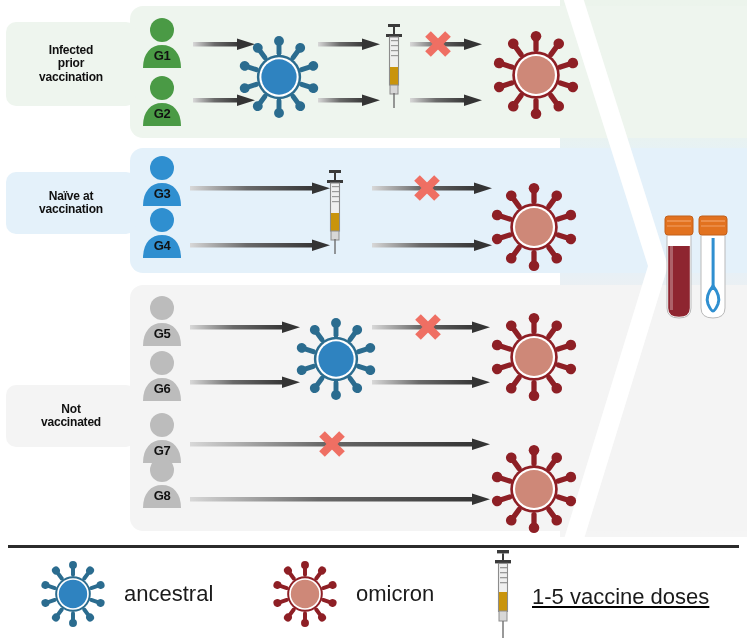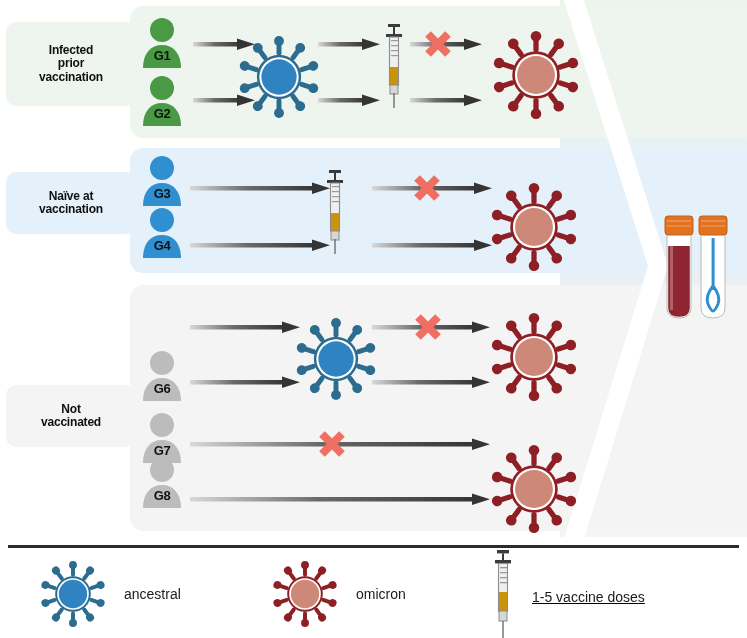--- a/index.html
+++ b/index.html
@@ -49,21 +49,21 @@
   
   .syringe{position:absolute;}
 
   
   .tubes{position:absolute;}
 
   
   #legend{position:absolute;left:0;top:537px;width:747px;height:101px;background:#fff;}
   .legrule{position:absolute;left:8px;top:8px;width:731px;height:3px;background:#2b2b2b;}
   .legitem{position:absolute;display:flex;align-items:center;}
-  .legtext{font-size:14px;color:#1b1b1b;white-space:nowrap;}
+  .legtext{font-size:22px;color:#1b1b1b;white-space:nowrap;}
 </style>
 </head>
 <body>
 
 <div id="fig">
 
   <div id="diagram">
 
     <div class="rightwash"></div>
 
@@ -122,20 +122,27 @@
     </div>
 
     <div class="person" style="left:139px;top:207px;">
       <svg viewBox="0 0 46 53" style="position:absolute;left:0;top:0;width:46px;height:53px;">
         <circle cx="23" cy="13" r="12" fill="#2f8fd0"></circle>
         <path d="M4,51 C4,36 12,28 23,28 C34,28 42,36 42,51 Z" fill="#2f8fd0"></path>
       </svg>
       <div class="glabel">G4</div>
     </div>
 
+    <div class="person" style="left:139px;top:295px;">
+      <svg viewBox="0 0 46 53" style="position:absolute;left:0;top:0;width:46px;height:53px;">
+        <circle cx="23" cy="13" r="12" fill="#bcbcbc"></circle>
+        <path d="M4,51 C4,36 12,28 23,28 C34,28 42,36 42,51 Z" fill="#bcbcbc"></path>
+      </svg>
+      <div class="glabel">G5</div>
+    </div>
 
     <div class="person" style="left:139px;top:350px;">
       <svg viewBox="0 0 46 53" style="position:absolute;left:0;top:0;width:46px;height:53px;">
         <circle cx="23" cy="13" r="12" fill="#bcbcbc"></circle>
         <path d="M4,51 C4,36 12,28 23,28 C34,28 42,36 42,51 Z" fill="#bcbcbc"></path>
       </svg>
       <div class="glabel">G6</div>
     </div>
 
     <div class="person" style="left:139px;top:412px;">

